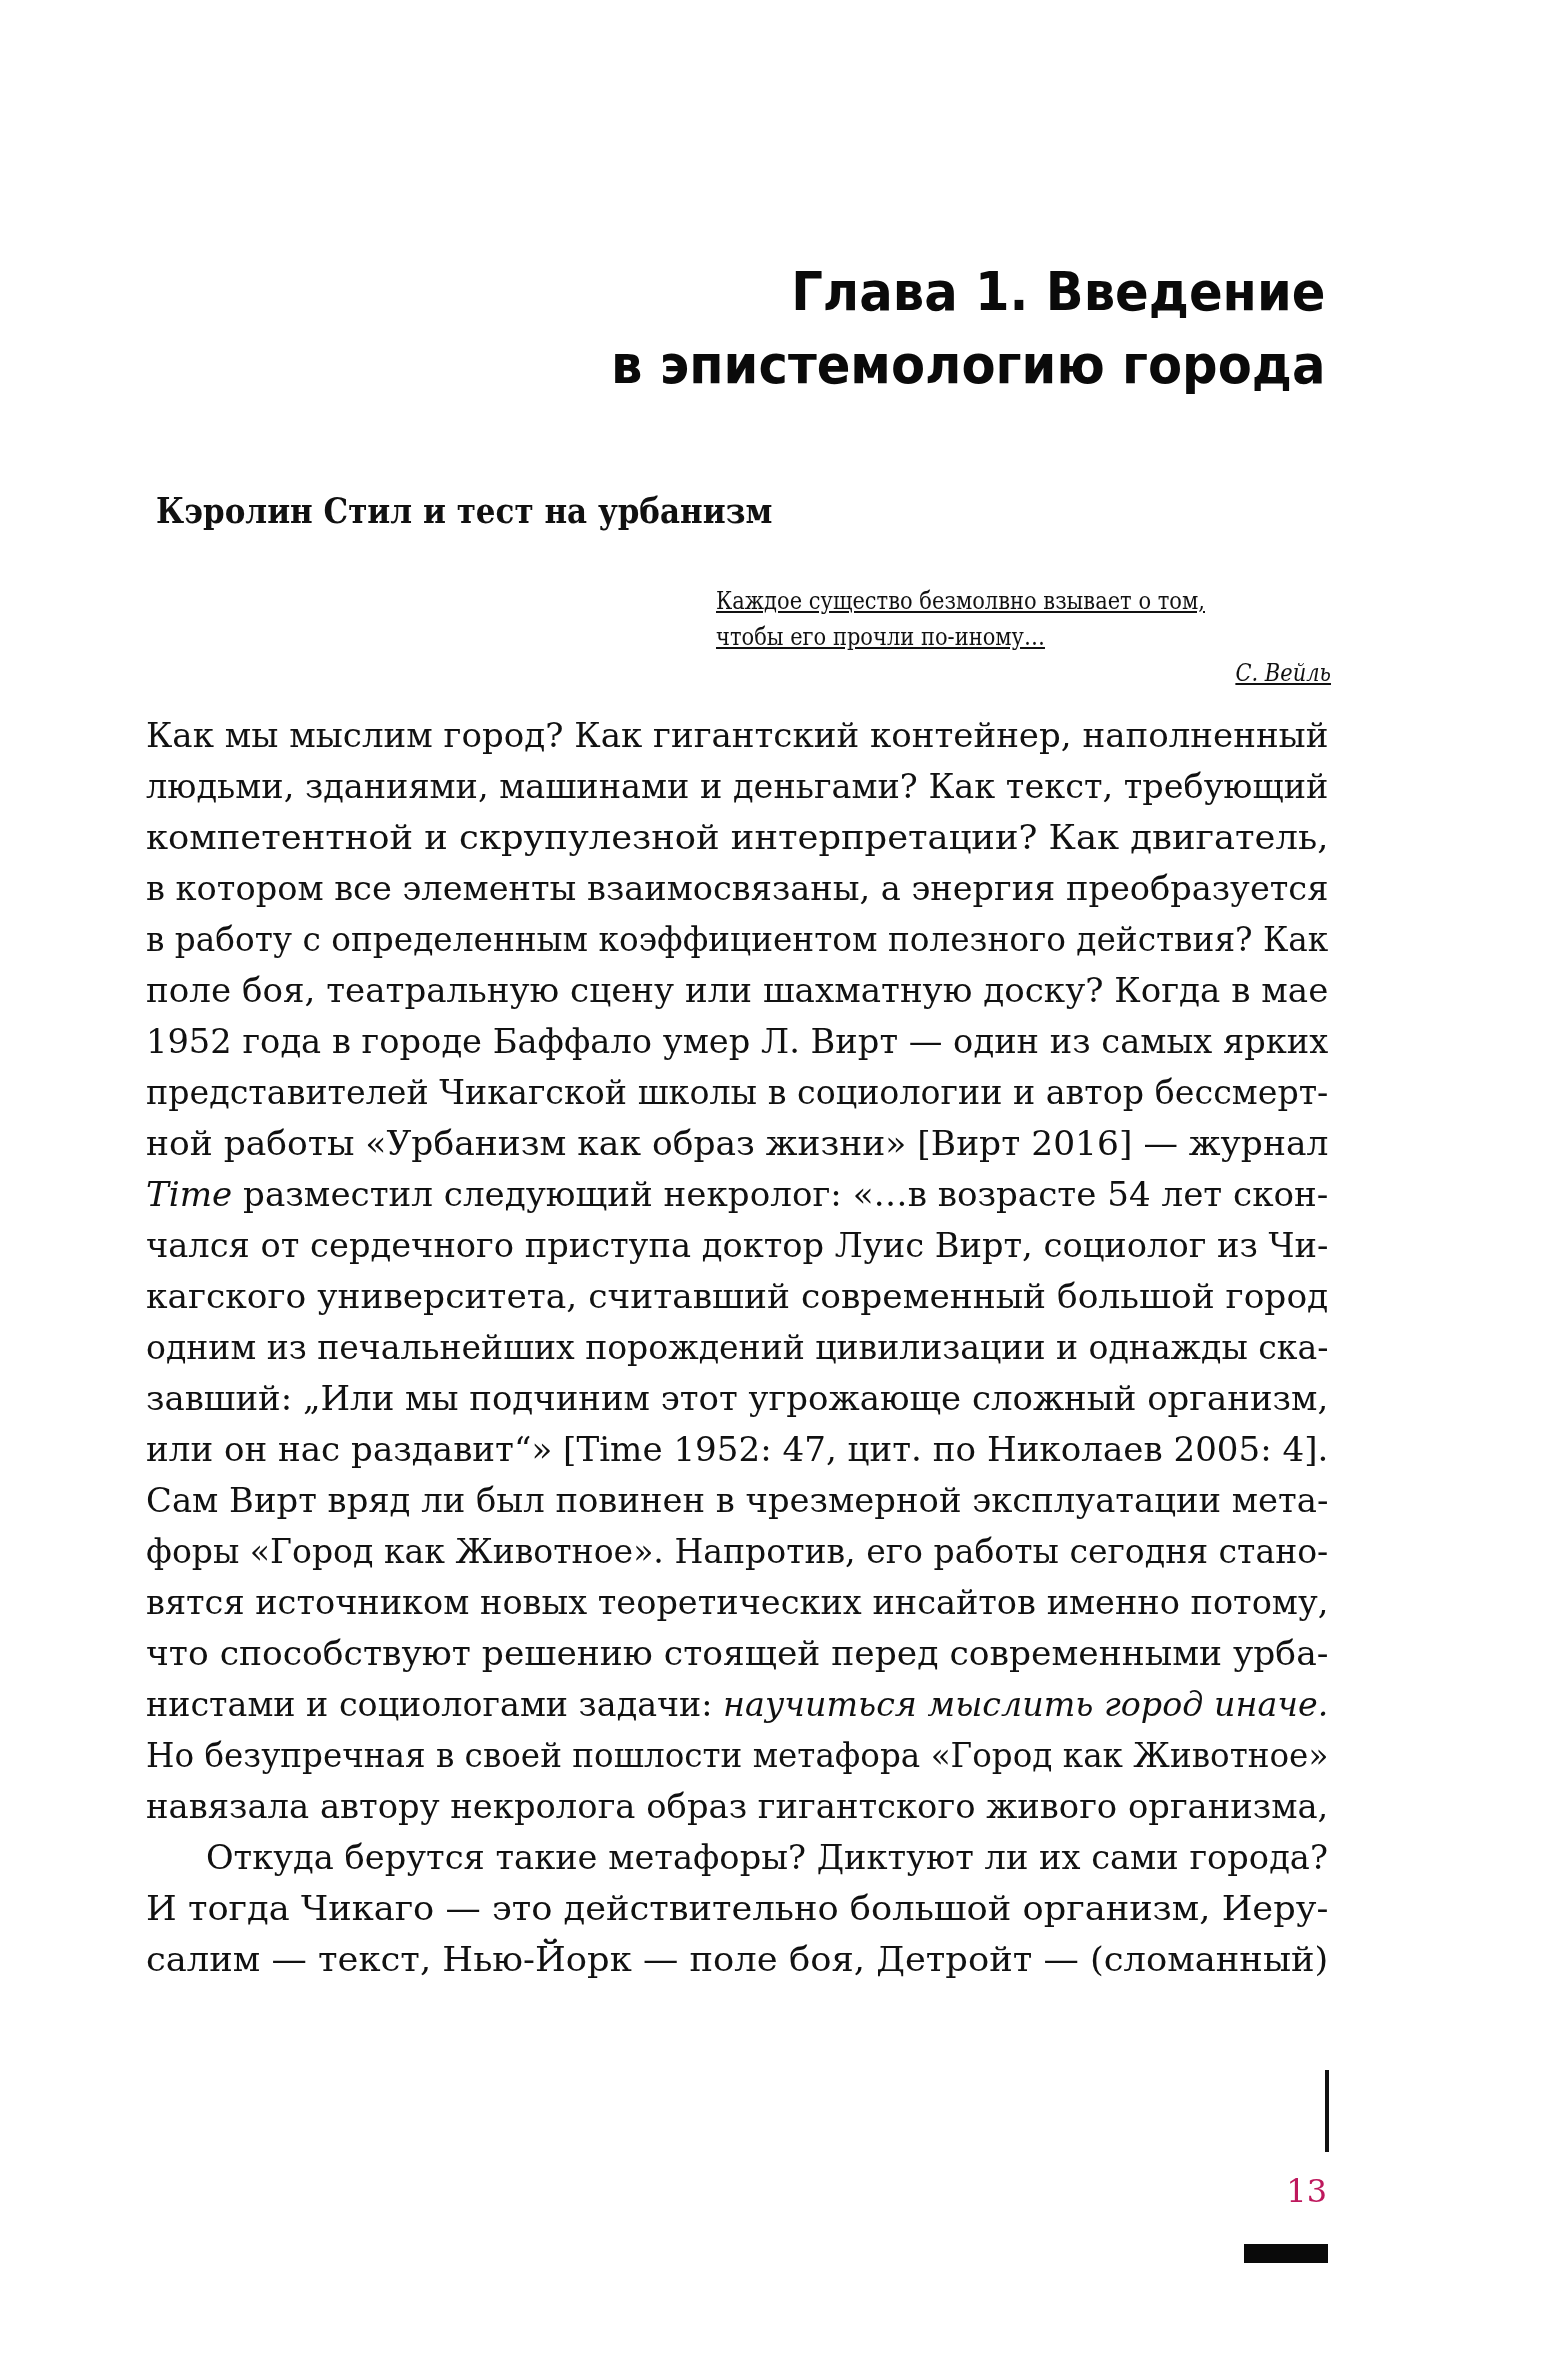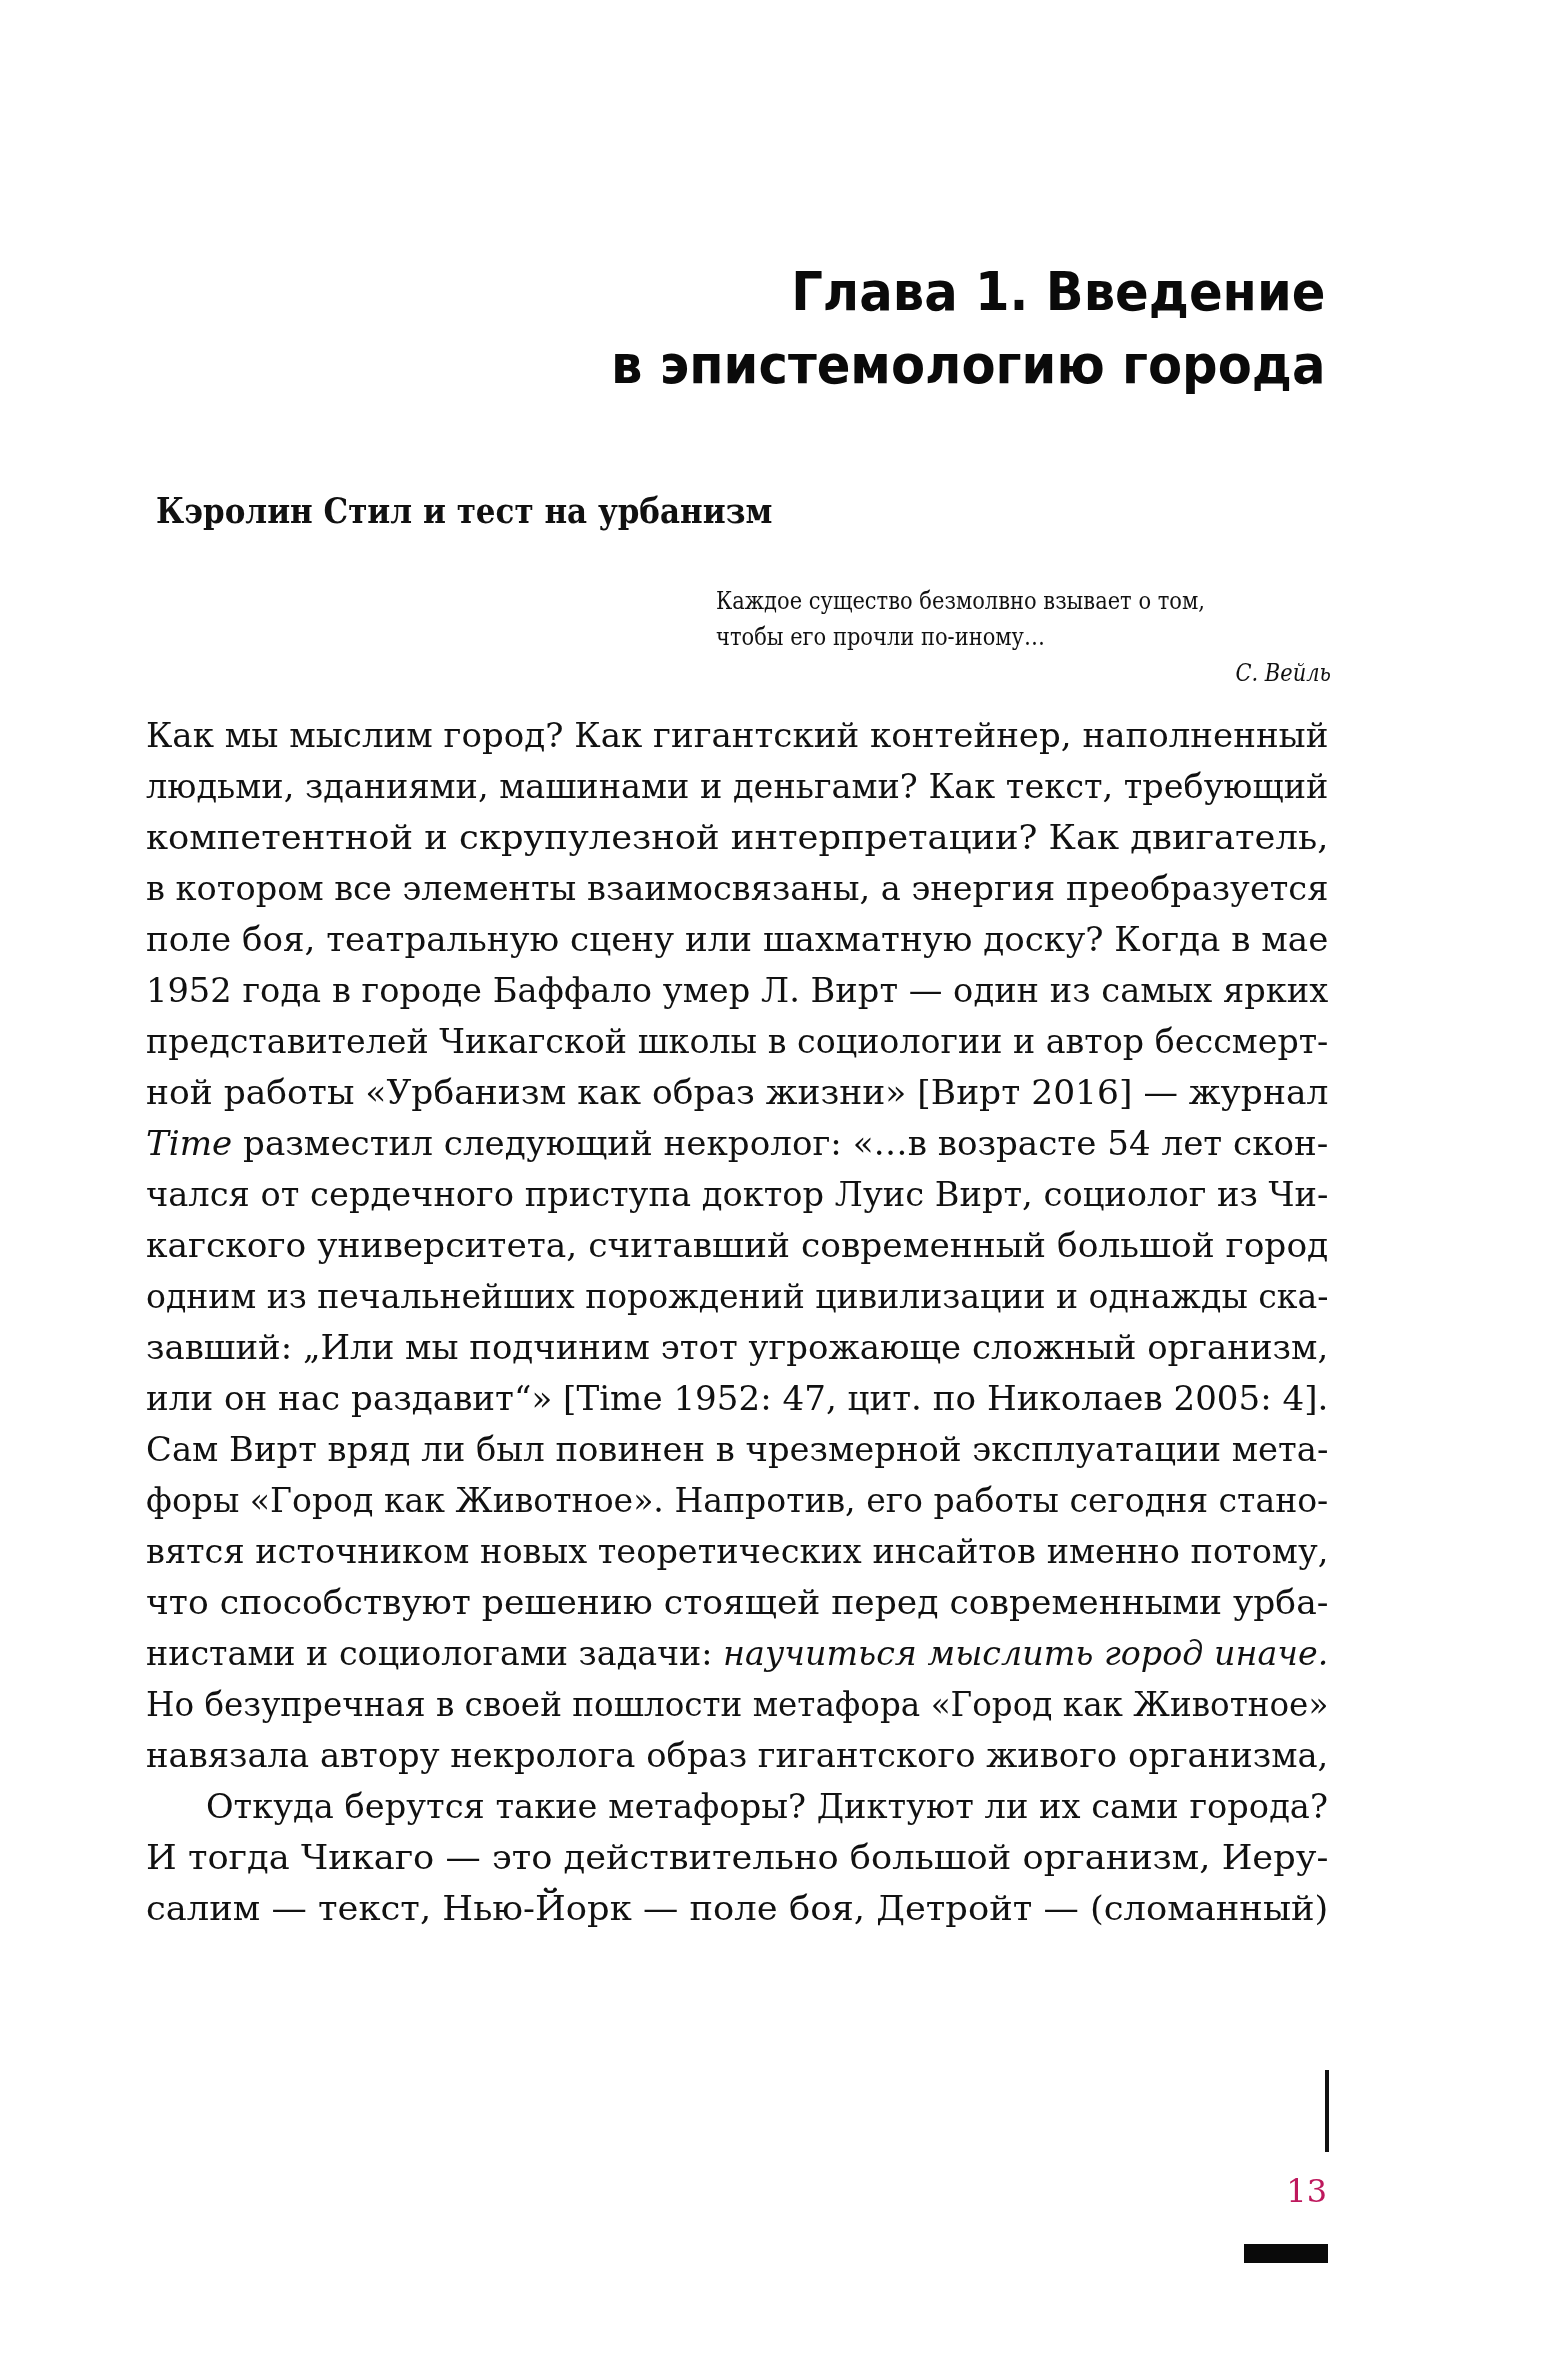--- a/index.html
+++ b/index.html
@@ -10,21 +10,21 @@
     font-size: 54px; line-height: 73px; letter-spacing: 0px; color: #0a0a0a;
     transform: scaleX(0.92); transform-origin: right center;
   }
   .section-title {
     position: absolute; left: 156px; top: 489px;
     font-family: "DejaVu Serif", serif; font-weight: bold; font-size: 36px;
     transform: scaleX(0.86); transform-origin: left center; white-space: nowrap;
   }
   .epigraph {
     position: absolute; left: 716px; top: 583px; width: 615px;
-    font-family: "DejaVu Serif", serif; font-size: 25px; line-height: 36px;
+    font-family: "DejaVu Serif", serif; font-size: 25px; line-height: 36px; text-decoration: underline;
   }
   .epigraph .line { display: block; white-space: nowrap; transform: scaleX(0.84); transform-origin: left center; }
   .epigraph .author { display: block; text-align: right; font-style: italic; transform: scaleX(0.84); transform-origin: right center; }
   .body-text {
     position: absolute; left: 146px; top: 710px; width: 1175px;
     font-family: "DejaVu Serif", serif; font-size: 33px; line-height: 51px;
   }
   .body-text .ln {
     display: block; white-space: nowrap; text-align-last: justify; text-align: justify;
     width: 1175px; height: 51px;
@@ -58,20 +58,21 @@
   <span class="line">Каждое существо безмолвно взывает о том,</span>
   <span class="line">чтобы его прочли по-иному…</span>
   <span class="author">С. Вейль</span>
 </div>
 
 <div class="body-text">
   <span class="ln"><span class="sc" style="transform: scaleX(1.0322);">Как мы мыслим город? Как гигантский контейнер, наполненный</span></span>
   <span class="ln"><span class="sc" style="transform: scaleX(1.0148);">людьми, зданиями, машинами и деньгами? Как текст, требующий</span></span>
   <span class="ln"><span class="sc" style="transform: scaleX(1.0703);">компетентной и скрупулезной интерпретации? Как двигатель,</span></span>
   <span class="ln"><span class="sc" style="transform: scaleX(1.0182);">в котором все элементы взаимосвязаны, а энергия преобразуется</span></span>
+  <span class="ln"><span class="sc" style="transform: scaleX(0.9923);">в работу с определенным коэффициентом полезного действия? Как</span></span>
   <span class="ln"><span class="sc" style="transform: scaleX(1.0333);">поле боя, театральную сцену или шахматную доску? Когда в мае</span></span>
   <span class="ln"><span class="sc" style="transform: scaleX(1.0209);">1952 года в городе Баффало умер Л. Вирт — один из самых ярких</span></span>
   <span class="ln"><span class="sc" style="transform: scaleX(1.009);">представителей Чикагской школы в социологии и автор бессмерт-</span></span>
   <span class="ln"><span class="sc" style="transform: scaleX(1.0449);">ной работы «Урбанизм как образ жизни» [Вирт 2016] — журнал</span></span>
   <span class="ln"><span class="sc" style="transform: scaleX(1.0338);"><span class="it">Time</span> <span>разместил следующий некролог: «…в возрасте 54 лет скон-</span></span></span>
   <span class="ln"><span class="sc" style="transform: scaleX(1.0203);">чался от сердечного приступа доктор Луис Вирт, социолог из Чи-</span></span>
   <span class="ln"><span class="sc" style="transform: scaleX(1.0429);">кагского университета, считавший современный большой город</span></span>
   <span class="ln"><span class="sc" style="transform: scaleX(1.0025);">одним из печальнейших порождений цивилизации и однажды ска-</span></span>
   <span class="ln"><span class="sc" style="transform: scaleX(1.0286);">завший: „Или мы подчиним этот угрожающе сложный организм,</span></span>
   <span class="ln"><span class="sc" style="transform: scaleX(1.0334);">или он нас раздавит“» [Time 1952: 47, цит. по Николаев 2005: 4].</span></span>

